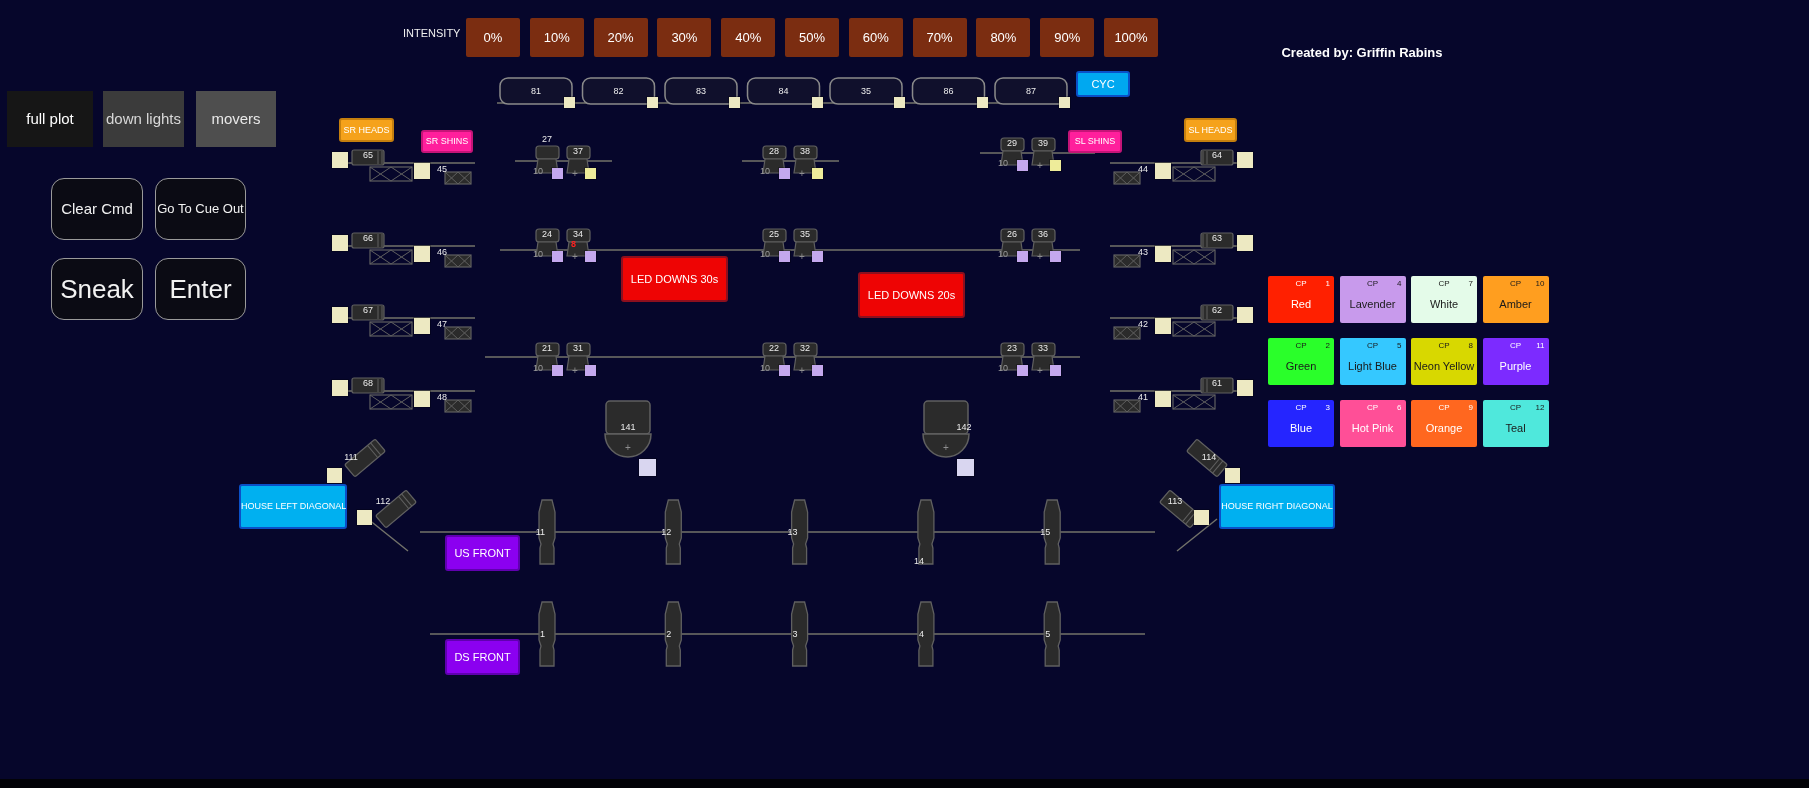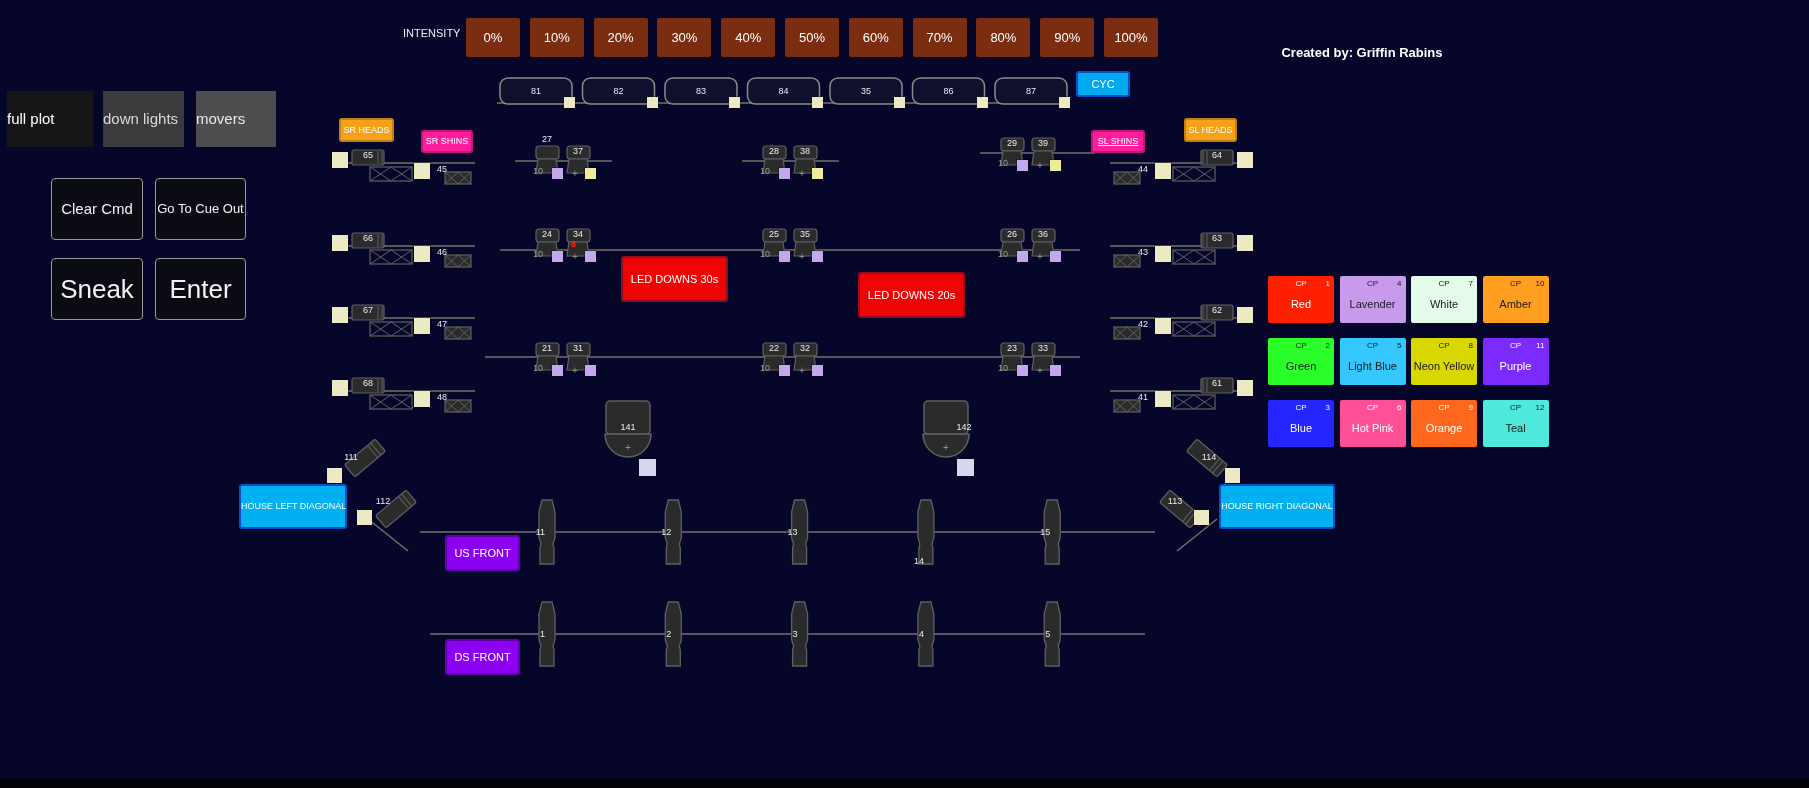--- a/index.html
+++ b/index.html
@@ -5,22 +5,22 @@
   *{box-sizing:border-box;margin:0;padding:0}
   html,body{background:#000;}
   #stage{position:relative;width:1809px;height:788px;background:#06062b;overflow:hidden;
          font-family:"Liberation Sans",sans-serif;cursor:default;}
   .abs{position:absolute;}
   .chan{color:#ececec;font-size:9px;text-align:center;line-height:10px;}
   .ilvl{color:#9b9b9d;font-size:9px;line-height:10px;}
   .plus{color:#8e8e90;font-size:10px;line-height:10px;}
   .alert{font-size:9px;line-height:10px;font-weight:bold;}
   .int-btn{background:#7b2d11;color:#fff;font-size:13px;border-radius:2px;text-align:center;cursor:pointer;}
-  .view-btn{text-align:left;font-size:15px;cursor:pointer;}
-  .cmd-btn{background:#0b0b14;border:1px solid #9a9a9a;border-radius:4px;color:#f2f2f2;text-align:center;cursor:pointer;}
+  .view-btn{text-align:center;font-size:15px;cursor:pointer;}
+  .cmd-btn{background:#0b0b14;border:1px solid #9a9a9a;border-radius:13px;color:#f2f2f2;text-align:center;cursor:pointer;}
   .grp-btn{color:#fff;text-align:center;border-radius:3px;cursor:pointer;white-space:nowrap;}
   .sw{outline:1px solid rgba(0,0,0,0.25);}
   .chip{border-radius:2px;cursor:pointer;}
   .chip .cp{position:absolute;top:3px;left:0;right:0;text-align:center;font-size:8px;}
   .chip .num{position:absolute;top:3px;right:4px;font-size:8px;}
   .chip .nm{position:absolute;top:22px;left:0;right:0;text-align:center;font-size:11px;}
   #title{position:absolute;left:1172px;top:22px;width:380px;text-align:center;color:#fff;font-weight:bold;font-size:17px;}
   #subtitle{position:absolute;left:1172px;top:45px;width:380px;text-align:center;color:#fff;font-weight:bold;font-size:13px;}
   #int-label{position:absolute;left:403px;top:27px;color:#f0f0f0;font-size:11px;}
   #bottombar{position:absolute;left:0;top:779px;width:1809px;height:9px;background:#020207;}
@@ -247,21 +247,21 @@
     <div class="abs view-btn" style="left: 7px; top: 91px; width: 86px; height: 56px; background: rgb(22, 22, 22); color: rgb(255, 255, 255); line-height: 56px;">full plot</div>
     <div class="abs view-btn" style="left: 103px; top: 91px; width: 81px; height: 56px; background: rgb(59, 59, 59); color: rgb(216, 216, 216); line-height: 56px;">down lights</div>
     <div class="abs view-btn" style="left: 196px; top: 91px; width: 80px; height: 56px; background: rgb(78, 78, 78); color: rgb(232, 232, 232); line-height: 56px;">movers</div>
     <div class="abs cmd-btn" style="left: 51px; top: 178px; width: 92px; height: 62px; font-size: 15px; line-height: 60px;">Clear Cmd</div>
     <div class="abs cmd-btn" style="left: 155px; top: 178px; width: 91px; height: 62px; font-size: 13px; line-height: 60px;">Go To Cue Out</div>
     <div class="abs cmd-btn" style="left: 51px; top: 258px; width: 92px; height: 62px; font-size: 26px; line-height: 60px;">Sneak</div>
     <div class="abs cmd-btn" style="left: 155px; top: 258px; width: 91px; height: 62px; font-size: 26px; line-height: 60px;">Enter</div>
     <div class="abs grp-btn" style="left: 1076px; top: 71px; width: 54px; height: 26px; background: rgb(0, 168, 240); border: 2px solid rgb(10, 80, 200); font-size: 11px; line-height: 22px;">CYC</div>
     <div class="abs grp-btn" style="left: 339px; top: 118px; width: 55px; height: 24px; background: rgb(245, 162, 27); border: 2px solid rgb(197, 127, 14); font-size: 9px; line-height: 20px;">SR HEADS</div>
     <div class="abs grp-btn" style="left: 421px; top: 130px; width: 52px; height: 23px; background: rgb(255, 31, 156); border: 2px solid rgb(197, 20, 120); font-size: 9px; line-height: 19px;">SR SHINS</div>
-    <div class="abs grp-btn" style="left: 1091px; top: 130px; width: 54px; height: 23px; background: rgb(255, 31, 156); border: 2px solid rgb(197, 20, 120); font-size: 9px; line-height: 19px; text-decoration: underline;">SL SHINS</div>
+    <div class="abs grp-btn" style="left: 1068px; top: 130px; width: 54px; height: 23px; background: rgb(255, 31, 156); border: 2px solid rgb(197, 20, 120); font-size: 9px; line-height: 19px;">SL SHINS</div>
     <div class="abs grp-btn" style="left: 1184px; top: 118px; width: 53px; height: 24px; background: rgb(245, 162, 27); border: 2px solid rgb(197, 127, 14); font-size: 9px; line-height: 20px;">SL HEADS</div>
     <div class="abs grp-btn" style="left: 621px; top: 256px; width: 107px; height: 46px; background: rgb(238, 4, 4); border: 2px solid rgb(141, 15, 30); font-size: 11px; line-height: 42px;">LED DOWNS 30s</div>
     <div class="abs grp-btn" style="left: 858px; top: 256px; width: 107px; height: 46px; background: rgb(238, 4, 4); border: 2px solid rgb(141, 15, 30); font-size: 11px; line-height: 42px; margin-top: 16px;">LED DOWNS 20s</div>
     <div class="abs grp-btn" style="left: 239px; top: 484px; width: 108px; height: 45px; background: rgb(0, 176, 240); border: 2px solid rgb(10, 80, 200); font-size: 9px; line-height: 41px;">HOUSE LEFT DIAGONAL</div>
     <div class="abs grp-btn" style="left: 1219px; top: 484px; width: 116px; height: 45px; background: rgb(0, 176, 240); border: 2px solid rgb(10, 80, 200); font-size: 9px; line-height: 41px;">HOUSE RIGHT DIAGONAL</div>
     <div class="abs grp-btn" style="left: 445px; top: 535px; width: 75px; height: 36px; background: rgb(139, 0, 240); border: 2px solid rgb(96, 0, 176); font-size: 11px; line-height: 32px;">US FRONT</div>
     <div class="abs grp-btn" style="left: 445px; top: 639px; width: 75px; height: 36px; background: rgb(139, 0, 240); border: 2px solid rgb(96, 0, 176); font-size: 11px; line-height: 32px;">DS FRONT</div>
     <div class="abs chan" style="left: 500px; top: 86px; width: 72px;">81</div>
     <div class="abs sw" style="left: 564px; top: 97px; width: 11px; height: 11px; background: rgb(237, 233, 194);"></div>
     <div class="abs chan" style="left: 582.5px; top: 86px; width: 72px;">82</div>

